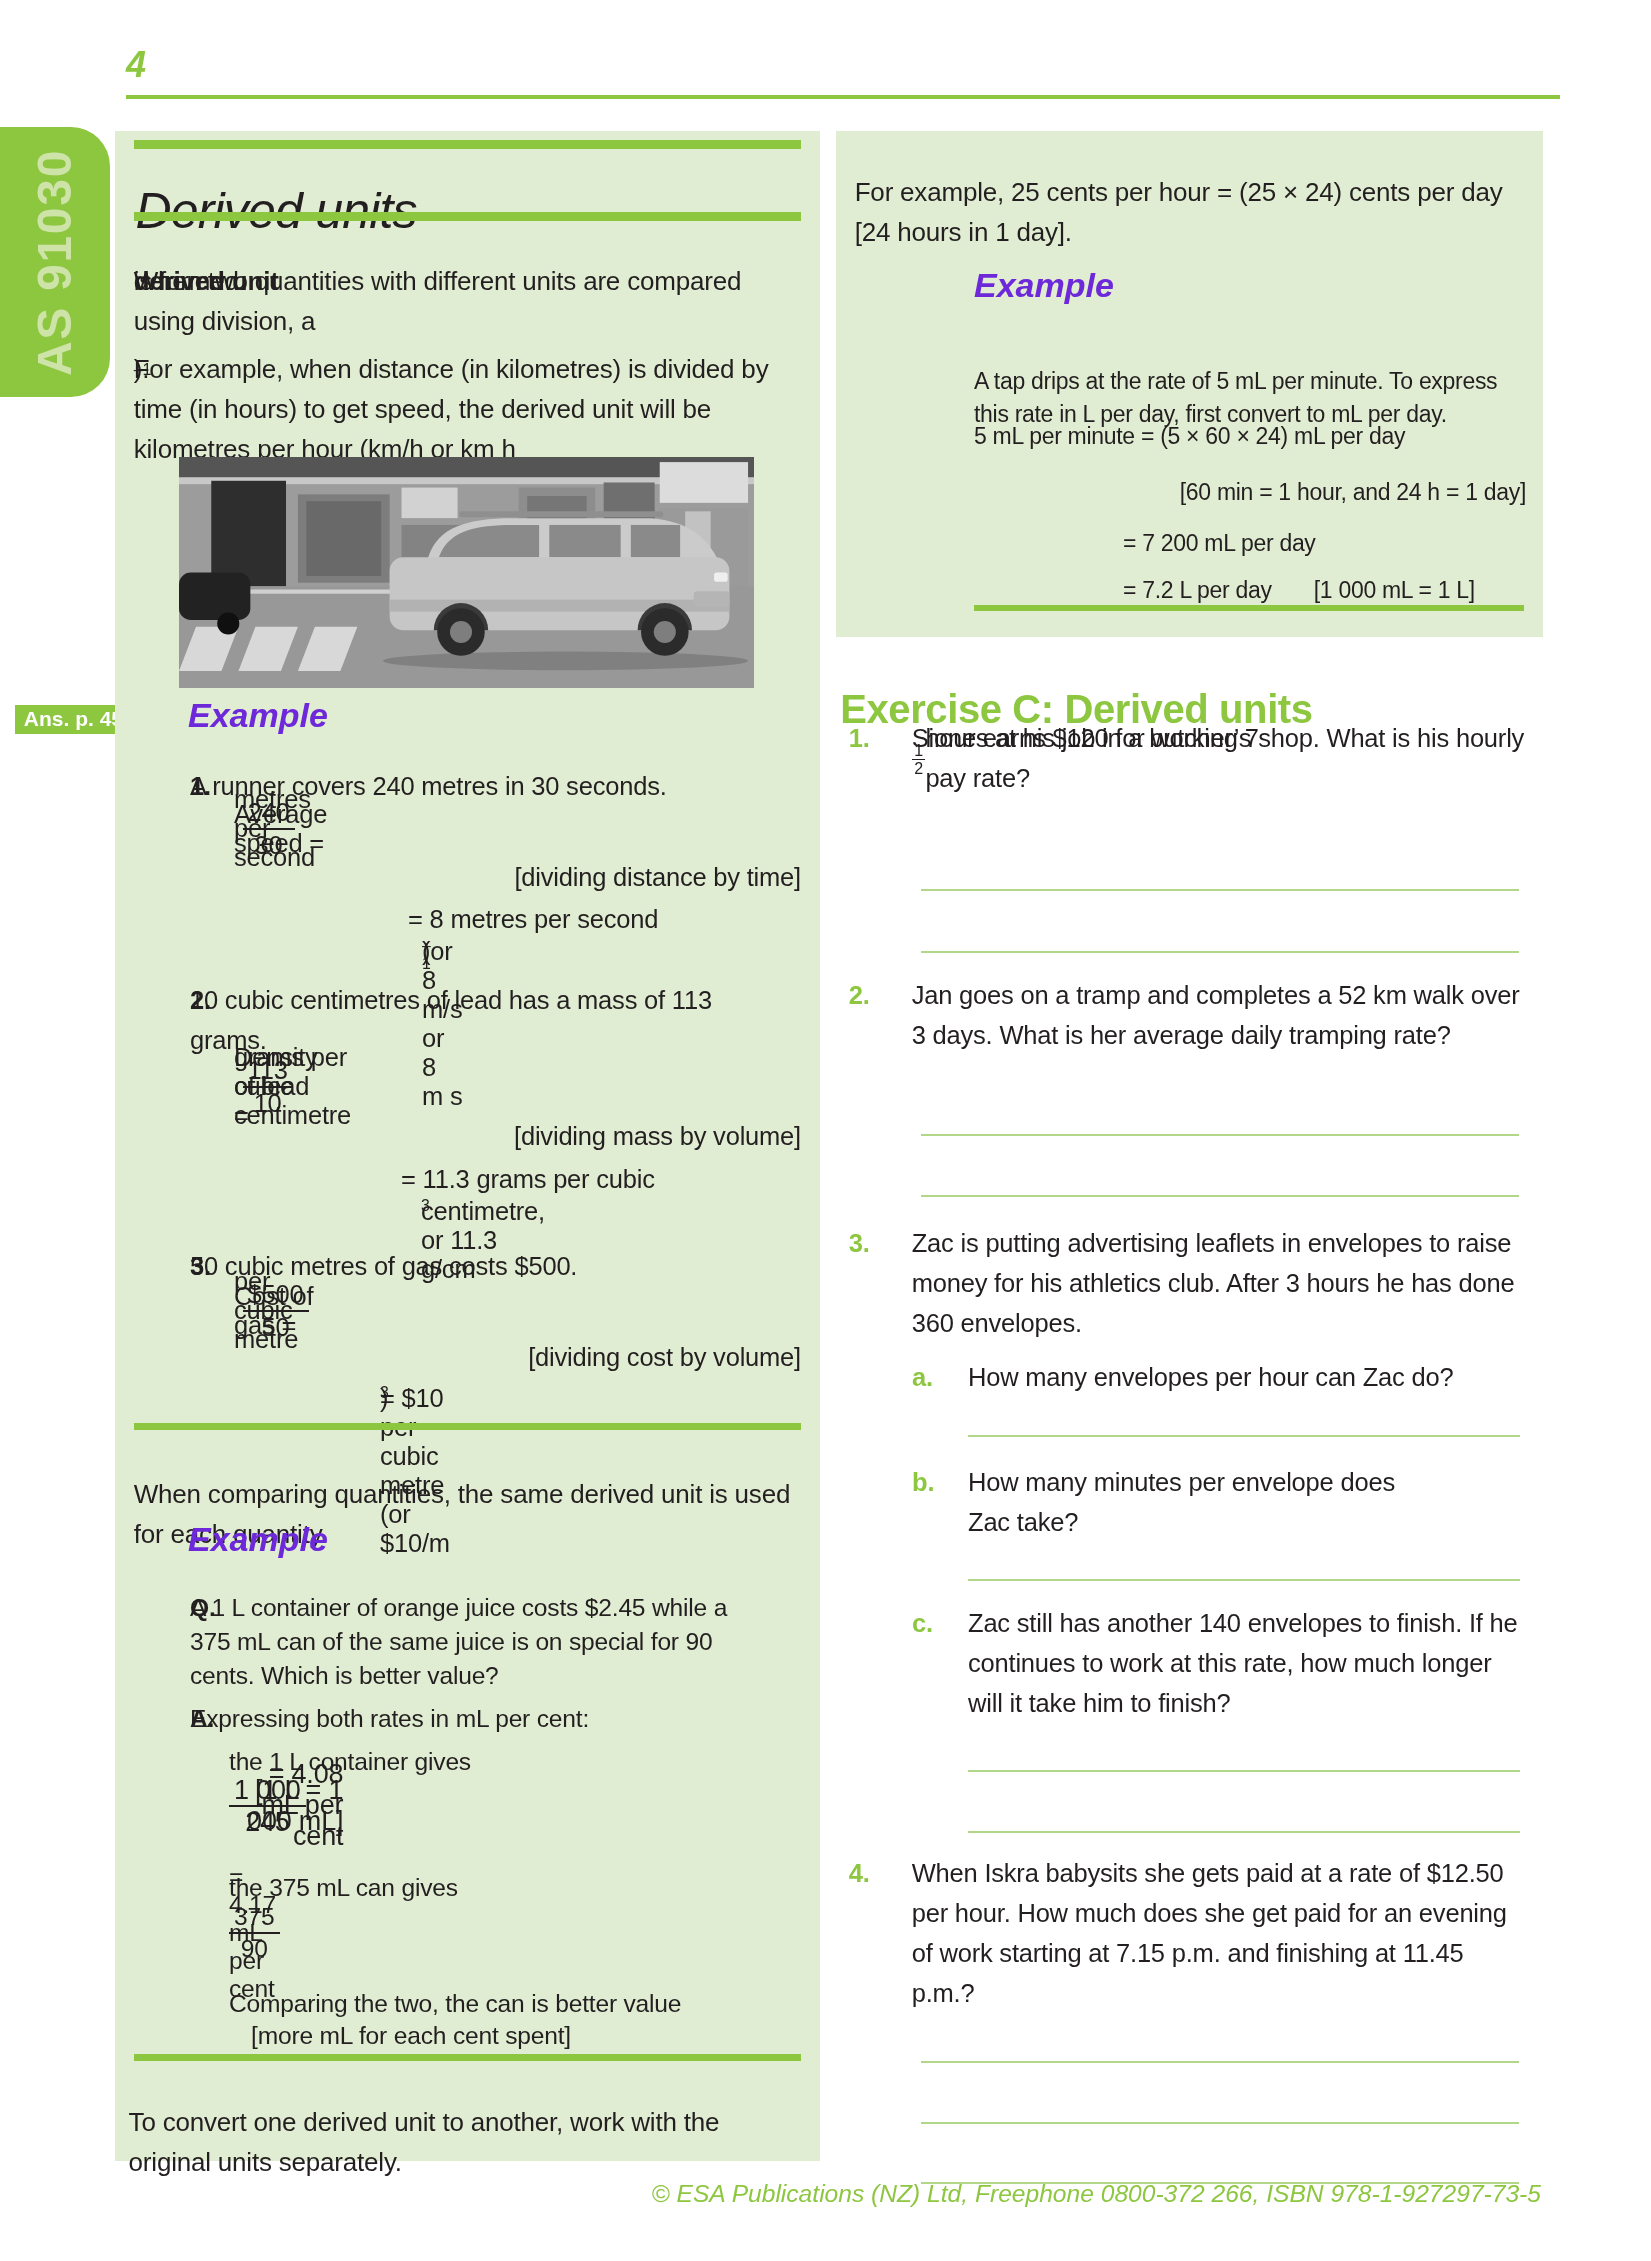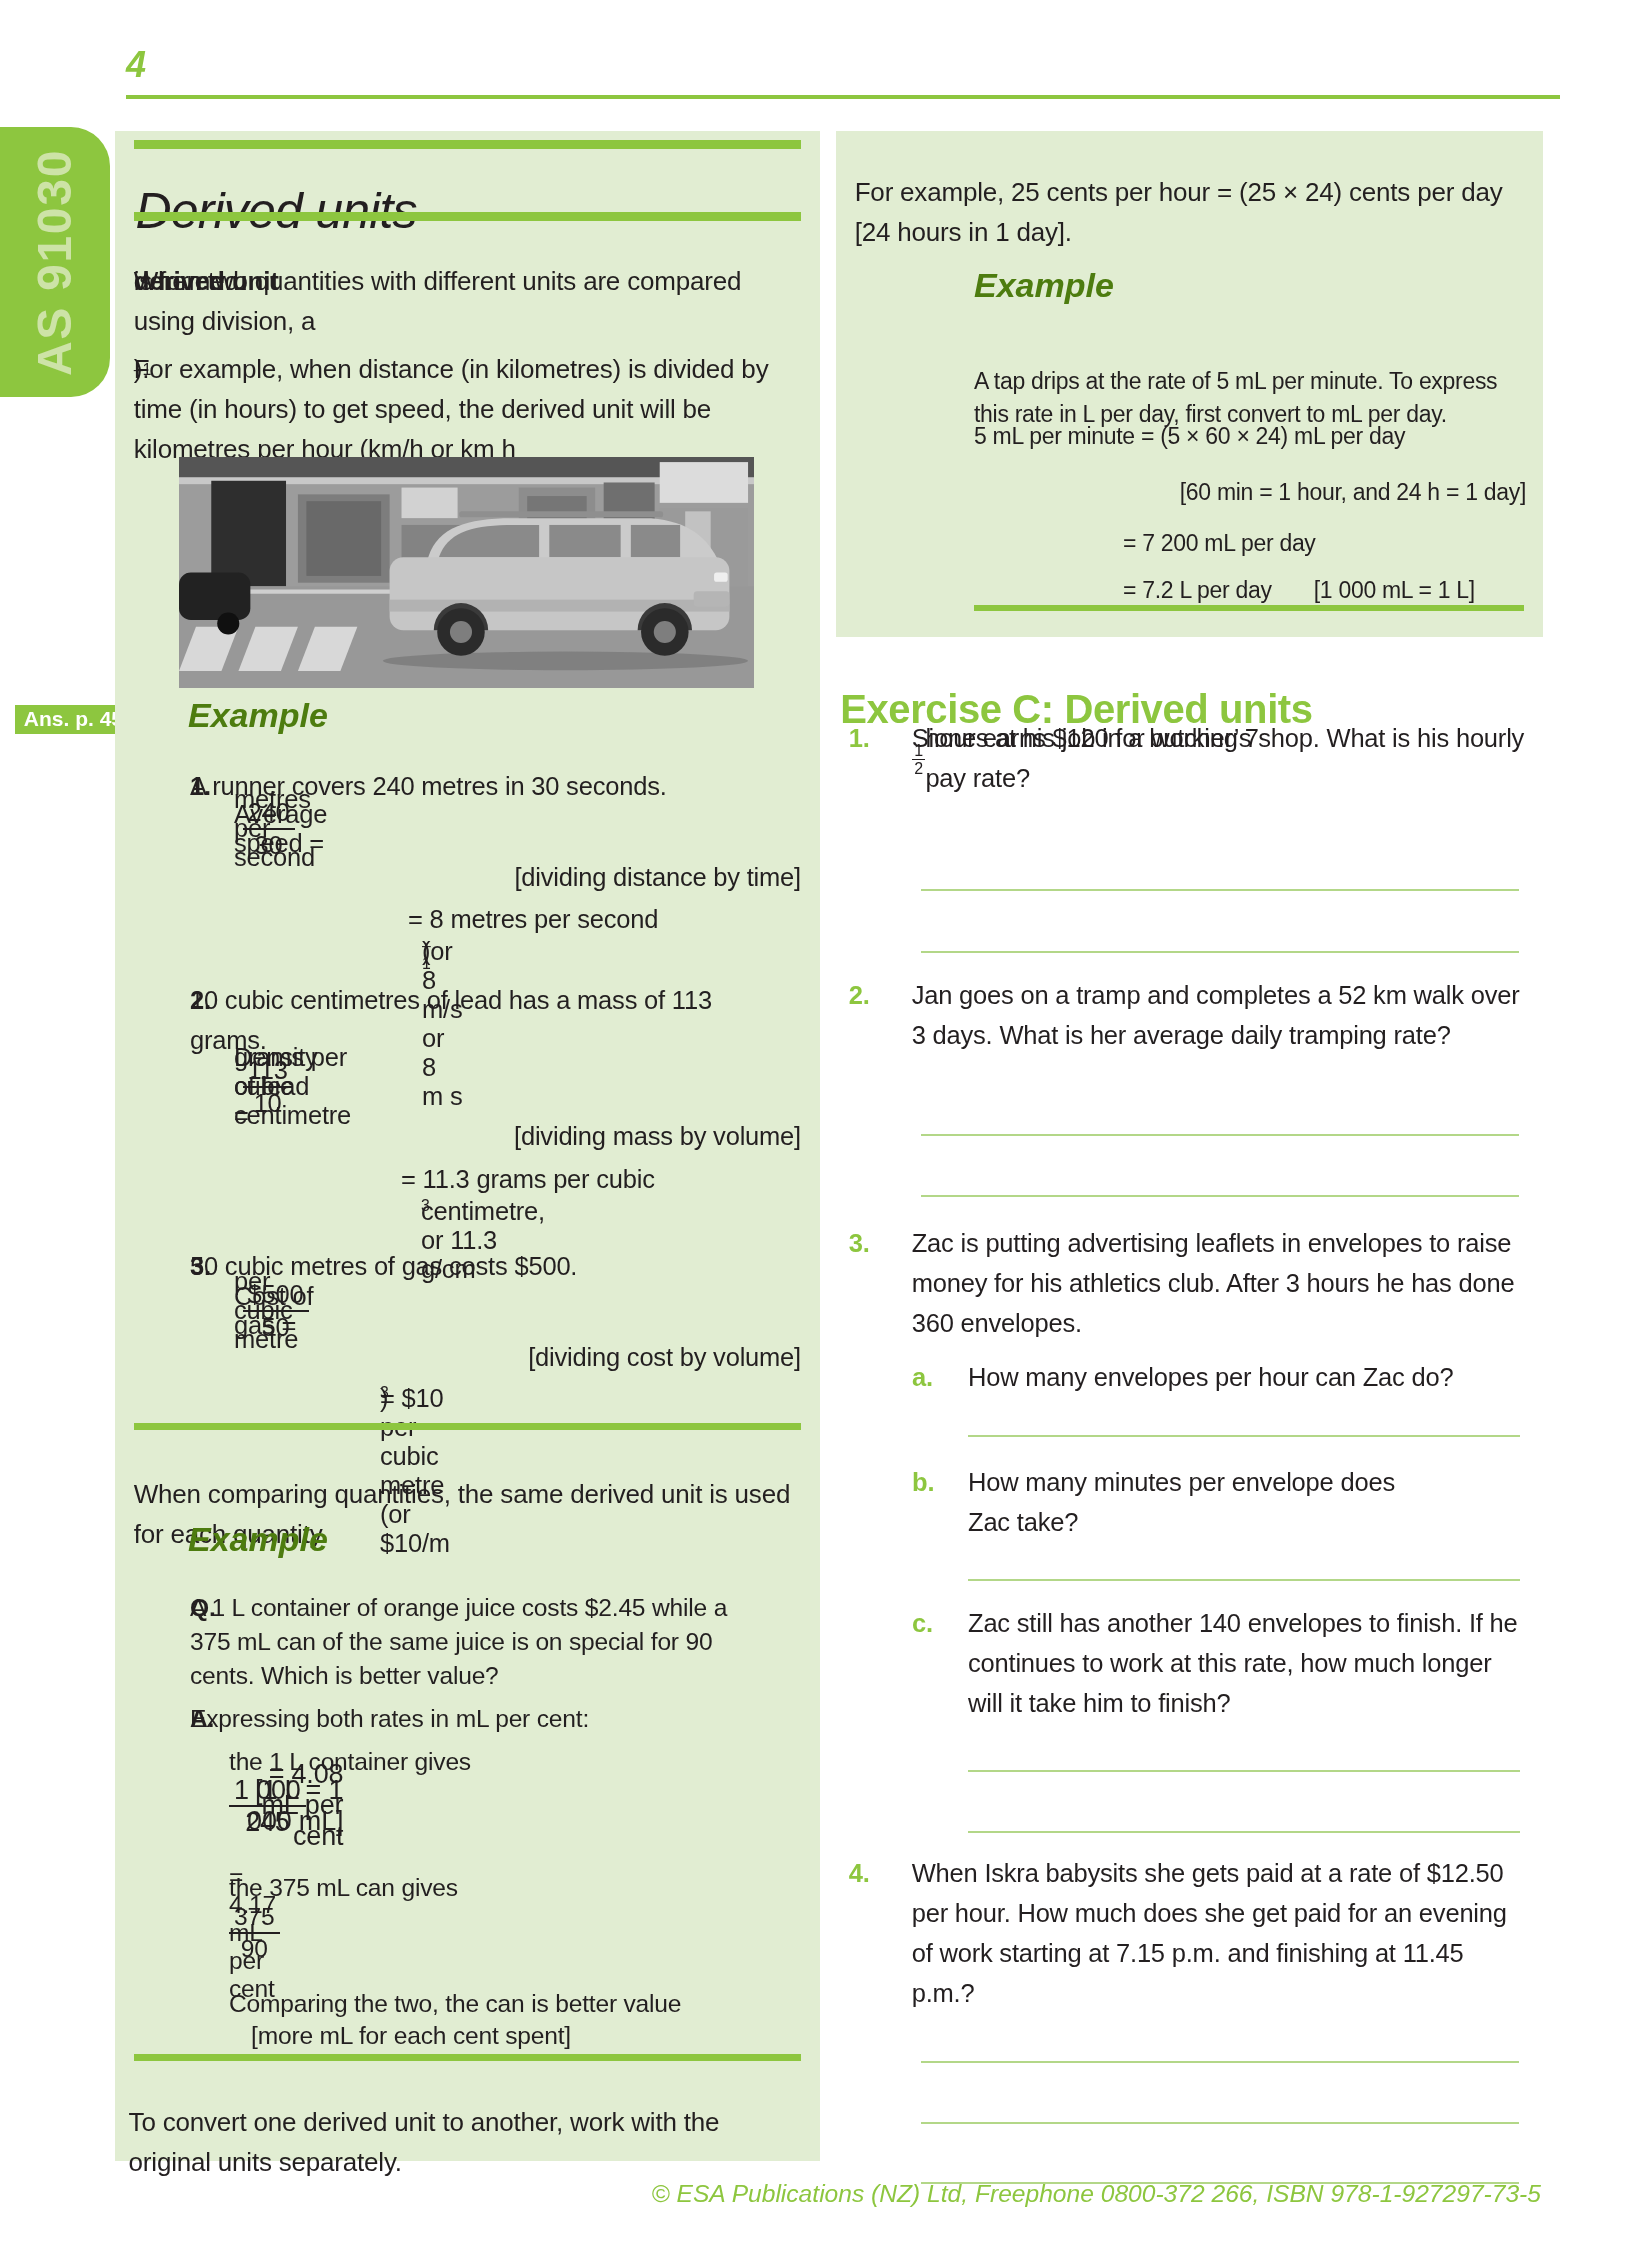--- a/index.html
+++ b/index.html
@@ -33,21 +33,21 @@
   sup{font-size:0.62em;}
 
   .lp-bar1{left:18.7px;top:9.3px;width:667px;height:8.5px;}
   .lp-title{left:20.4px;top:17px;font-size:50px;font-weight:normal;font-style:italic;letter-spacing:-0.8px;}
   .lp-bar2{left:18.7px;top:81px;width:667px;height:8.5px;}
   .lp-p1{left:18.7px;top:104px;width:665px;}
   .lp-p2{left:18.7px;top:192px;width:660px;}
   .lp-photo{left:64px;top:326px;width:575px;height:231px;}
 
   .ex-head{display:flex;align-items:center;gap:13.6px;}
-  .ex-word{font-size:34px;font-weight:bold;font-style:italic;color:#4d7c0f;white-space:nowrap;}
+  .ex-word{font-size:34px;font-weight:bold;font-style:italic;color:#6d28d9;white-space:nowrap;}
   .ex-rule{flex:1;height:4.2px;background:#8dc63f;margin-top:13.6px;}
   .eh1{left:73px;top:584px;width:613px;}
   .eh2{left:73px;top:1408px;width:613px;}
 
   .item{display:flex;font-size:25.5px;line-height:40px;letter-spacing:-0.2px;}
   .item .inum{width:41px;flex:none;font-weight:bold;}
   .it1{left:75px;top:635px;width:608px;}
   .it2{left:75px;top:849px;width:604px;}
   .it3{left:75px;top:1115px;width:608px;}
 

